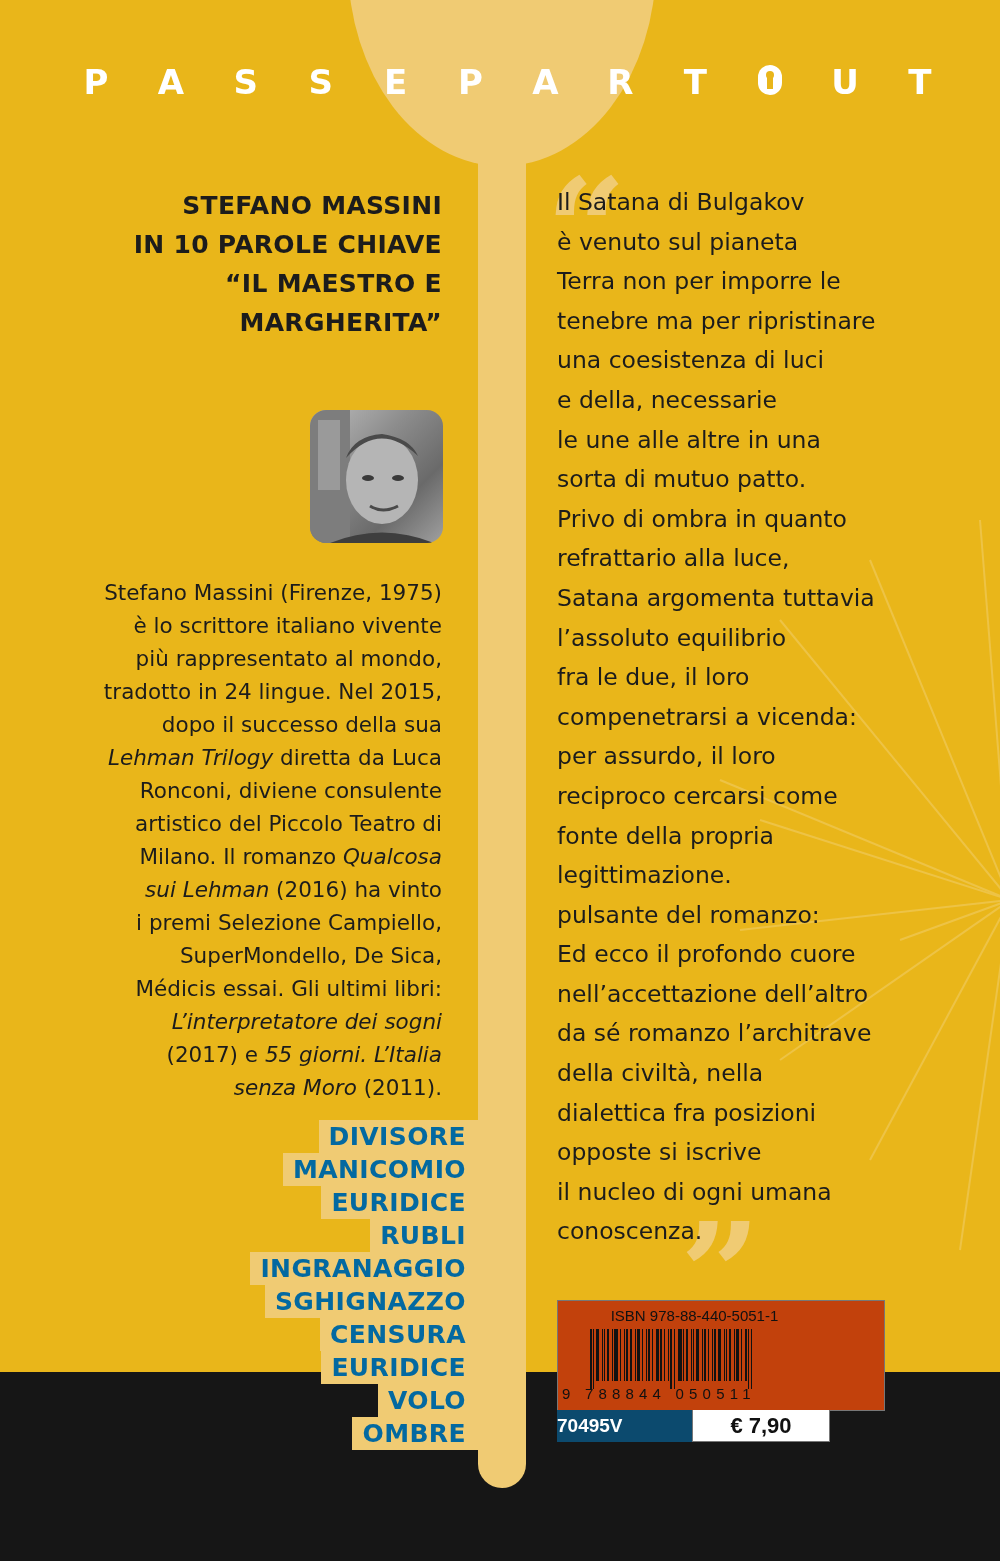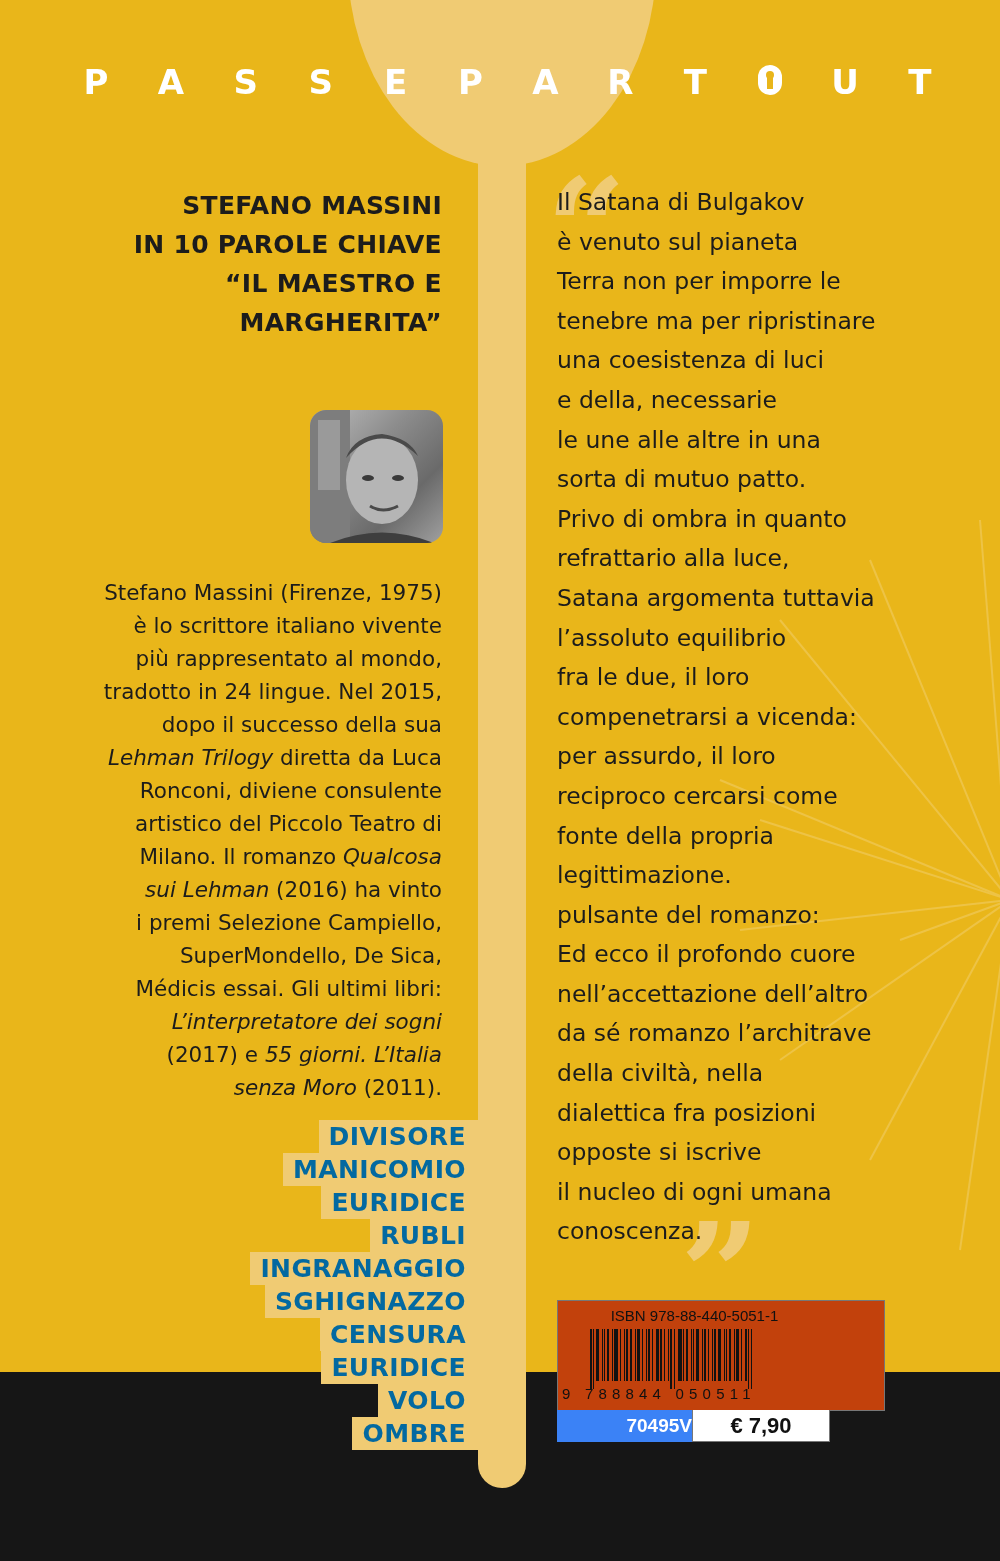--- a/index.html
+++ b/index.html
@@ -99,22 +99,22 @@
     display: flex; align-items: flex-start;
   }
   .barcode span { display: block; background: #111; height: 52px; }
   .barcode-digits {
     position: absolute; left: 4px; top: 84px; width: 265px;
     font-family: "Liberation Sans", sans-serif; font-size: 15px; letter-spacing: 5.2px;
     color: #111;
   }
   .code-box {
     position: absolute; left: 557px; top: 1410px; width: 135px; height: 32px;
-    background: #3b82f6; color: #fff; font-family: "Liberation Sans", sans-serif;
-    font-weight: bold; font-size: 19px; text-align: right; line-height: 32px;
+    background: #0c4a6e; color: #fff; font-family: "Liberation Sans", sans-serif;
+    font-weight: bold; font-size: 19px; text-align: left; line-height: 32px;
   }
   .price-box {
     position: absolute; left: 692px; top: 1410px; width: 138px; height: 32px;
     background: #fff; color: #111; border: 1px solid #777; border-top: none;
     font-family: "Liberation Sans", sans-serif; font-weight: bold; font-size: 22px;
     text-align: center; line-height: 31px;
   }
 </style>
 </head>
 <body>

